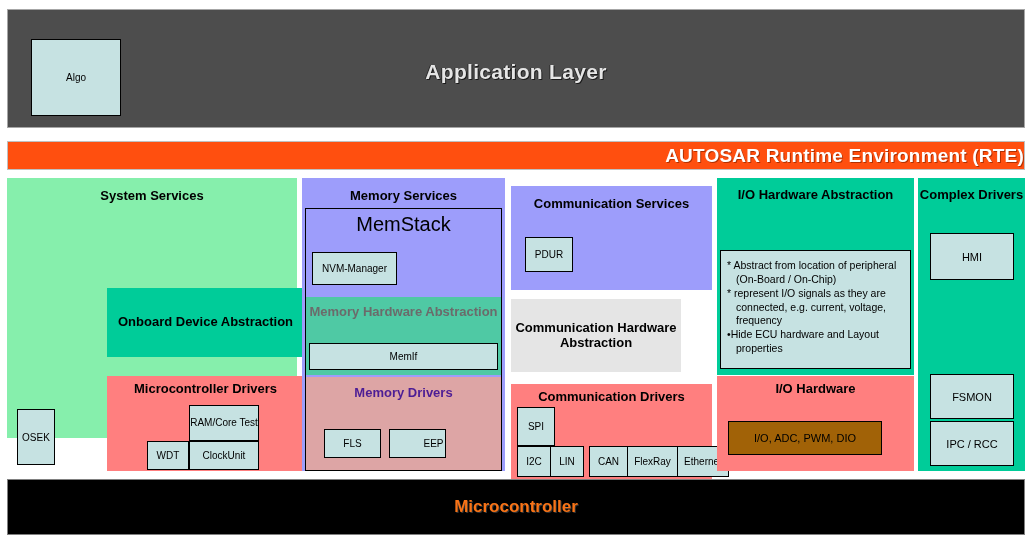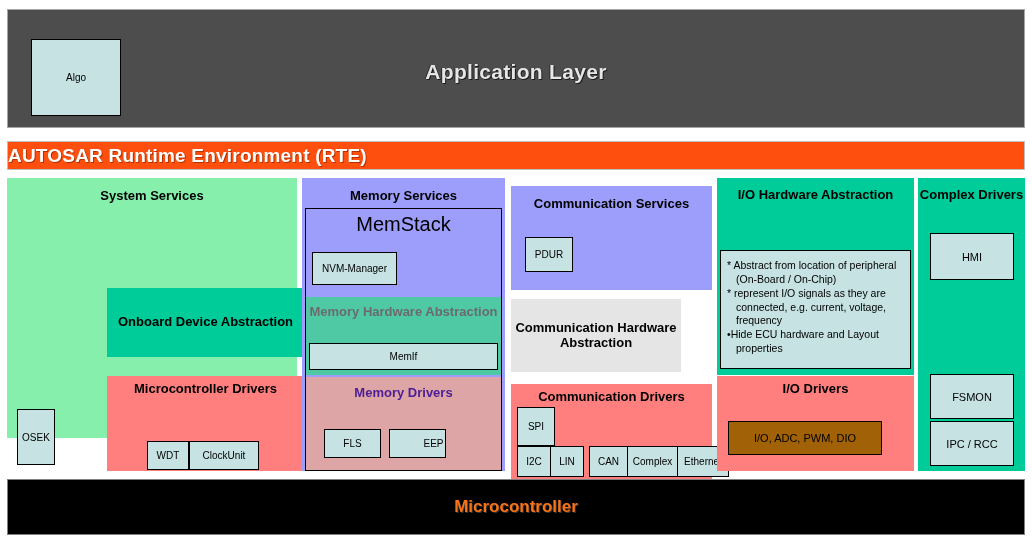--- a/index.html
+++ b/index.html
@@ -52,21 +52,21 @@
     border: 1px solid #000000;
     display: flex; align-items: center; justify-content: center;
     font-size: 10px; color: #000000;
   }
 
   
   #rte-bar {
     left: 7px; top: 141px; width: 1018px; height: 29px;
     background: #ff4f0f;
     border: 1px solid #c0c0c0;
-    display: flex; align-items: center; justify-content: flex-start;
+    display: flex; align-items: center; justify-content: flex-end;
   }
   #rte-label {
     color: #ffffff;
     font-size: 19px;
     font-weight: bold;
     text-shadow: 1px 1px 0 #b03000;
     letter-spacing: 0.2px;
   }
 
   
@@ -318,20 +318,21 @@
     <div class="band-title" id="sys-title">System Services</div>
 
     <div class="abs" id="osek-box">OSEK</div>
 
     <div class="abs" id="onboard-dev">
       <div class="band-title">Onboard Device Abstraction</div>
     </div>
 
     <div class="abs" id="mcu-drivers">
       <div class="band-title" id="mcu-drivers-title">Microcontroller Drivers</div>
+      <div class="abs" id="ramcore-box">RAM/Core Test</div>
       <div class="abs" id="wdt-box">WDT</div>
       <div class="abs" id="clockunit-box">ClockUnit</div>
     </div>
   </div>
 
   <div class="col" id="col-mem">
     <div class="band-title" id="mem-title">Memory Services</div>
 
     <div class="abs" id="memstack">
       <div id="memstack-title">MemStack</div>
@@ -361,39 +362,39 @@
     <div class="abs" id="com-hw-abs">
       <div class="band-title">Communication Hardware Abstraction</div>
     </div>
 
     <div class="abs" id="com-drivers">
       <div class="band-title" id="com-drivers-title">Communication Drivers</div>
       <div class="abs" id="spi-box">SPI</div>
       <div class="com-small" style="left:6px;  width:34px;">I2C</div>
       <div class="com-small" style="left:39px; width:34px;">LIN</div>
       <div class="com-small" style="left:78px; width:39px;">CAN</div>
-      <div class="com-small" style="left:116px;width:51px;">Complex</div>
+      <div class="com-small" style="left:116px;width:51px;">FlexRay</div>
       <div class="com-small" style="left:166px;width:52px;">Ethernet</div>
     </div>
   </div>
 
   <div class="col" id="col-io">
     <div class="abs" id="io-hw-abs">
       <div class="band-title" id="io-hw-abs-title">I/O Hardware Abstraction</div>
       <div class="abs" id="io-note-box">
         <ul>
           <li>* Abstract from location of peripheral (On-Board / On-Chip)</li>
           <li>* represent I/O signals as they are connected, e.g. current, voltage, frequency</li>
           <li>•Hide ECU hardware and Layout properties</li>
         </ul>
       </div>
     </div>
 
     <div class="abs" id="io-drivers">
-      <div class="band-title" id="io-drivers-title">I/O Drivers</div>
+      <div class="band-title" id="io-drivers-title">I/O Hardware</div>
       <div class="abs" id="io-driver-box">I/O, ADC, PWM, DIO</div>
     </div>
   </div>
 
   <div class="col" id="col-cplx">
     <div class="band-title" id="cplx-title">Complex Drivers</div>
     <div class="abs" id="hmi-box">HMI</div>
     <div class="abs" id="fsmon-box">FSMON</div>
     <div class="abs" id="ipc-box">IPC / RCC</div>
   </div>

